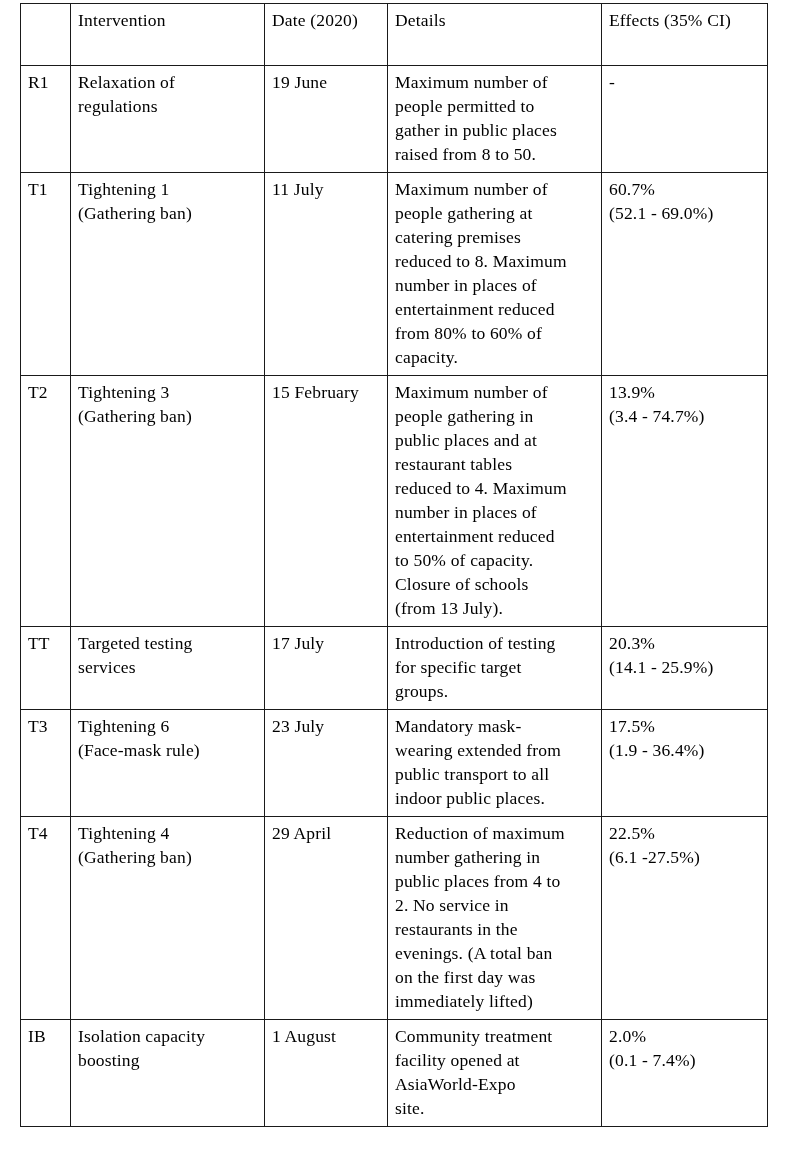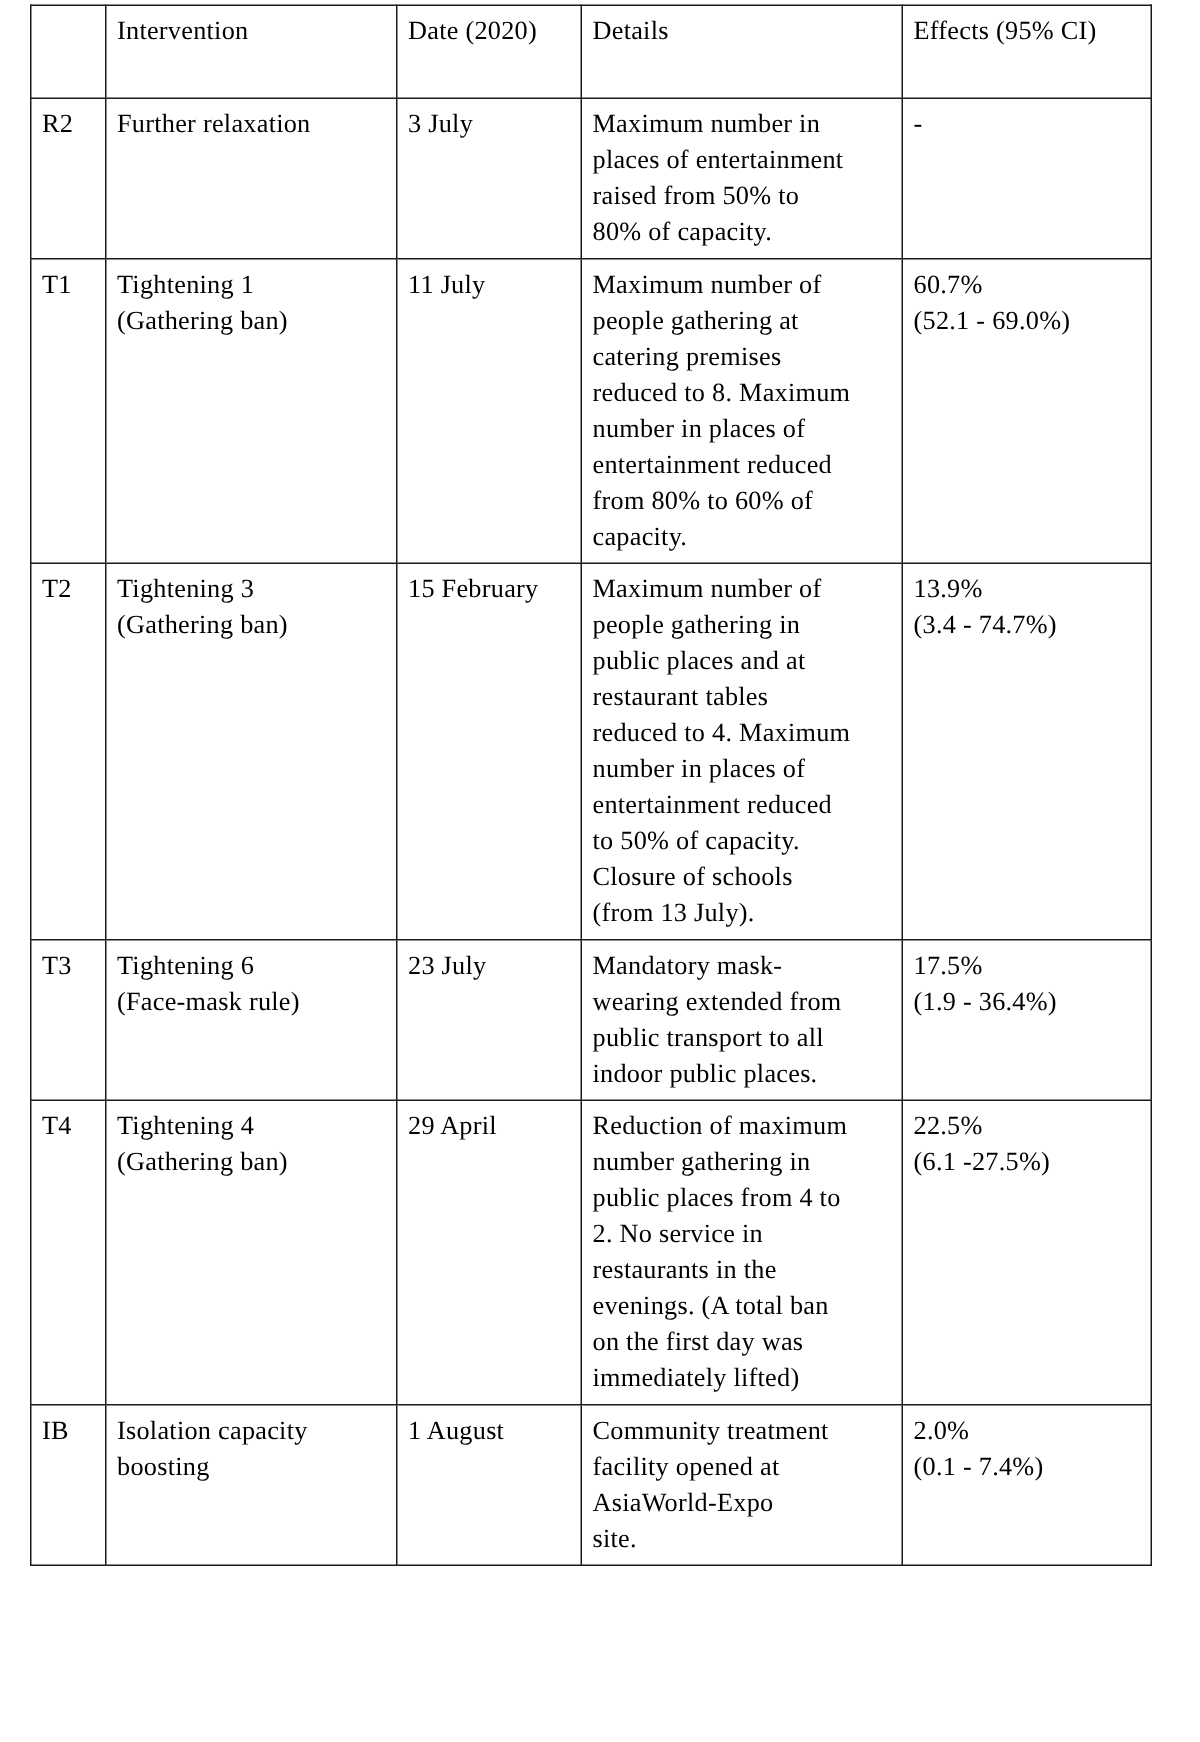--- a/index.html
+++ b/index.html
@@ -80,47 +80,48 @@
         <td>
           <span class="cell-text">Intervention</span>
         </td>
         <td>
           <span class="cell-text">Date (2020)</span>
         </td>
         <td>
           <span class="cell-text">Details</span>
         </td>
         <td>
-          <span class="cell-text">Effects (95% CI)</span>
+          <span class="cell-text">Effects (35% CI)</span>
         </td>
       </tr>
     </thead>
     <tbody>
 
-
-      <tr>
-        <td>
-          <span class="cell-text row-label">R2</span>
-        </td>
-        <td>
-          <span class="cell-text">Further relaxation</span>
-        </td>
-        <td>
-          <span class="cell-text">3 July</span>
-        </td>
-        <td>
-          <span class="cell-text">Maximum number in
-places of entertainment
-raised from 50% to
-80% of capacity.</span>
+      <tr>
+        <td>
+          <span class="cell-text row-label">R1</span>
+        </td>
+        <td>
+          <span class="cell-text">Relaxation of
+regulations</span>
+        </td>
+        <td>
+          <span class="cell-text">19 June</span>
+        </td>
+        <td>
+          <span class="cell-text">Maximum number of
+people permitted to
+gather in public places
+raised from 8 to 50.</span>
         </td>
         <td>
           <span class="cell-text">-</span>
         </td>
       </tr>
+
 
       <tr>
         <td>
           <span class="cell-text row-label">T1</span>
         </td>
         <td>
           <span class="cell-text">Tightening 1
 (Gathering ban)</span>
         </td>
         <td>
@@ -164,20 +165,41 @@
 to 50% of capacity.
 Closure of schools
 (from 13 July).</span>
         </td>
         <td>
           <span class="cell-text">13.9%
 (3.4 - 74.7%)</span>
         </td>
       </tr>
 
+      <tr>
+        <td>
+          <span class="cell-text row-label">TT</span>
+        </td>
+        <td>
+          <span class="cell-text">Targeted testing
+services</span>
+        </td>
+        <td>
+          <span class="cell-text">17 July</span>
+        </td>
+        <td>
+          <span class="cell-text">Introduction of testing
+for specific target
+groups.</span>
+        </td>
+        <td>
+          <span class="cell-text">20.3%
+(14.1 - 25.9%)</span>
+        </td>
+      </tr>
 
       <tr>
         <td>
           <span class="cell-text row-label">T3</span>
         </td>
         <td>
           <span class="cell-text">Tightening 6
 (Face-mask rule)</span>
         </td>
         <td>

